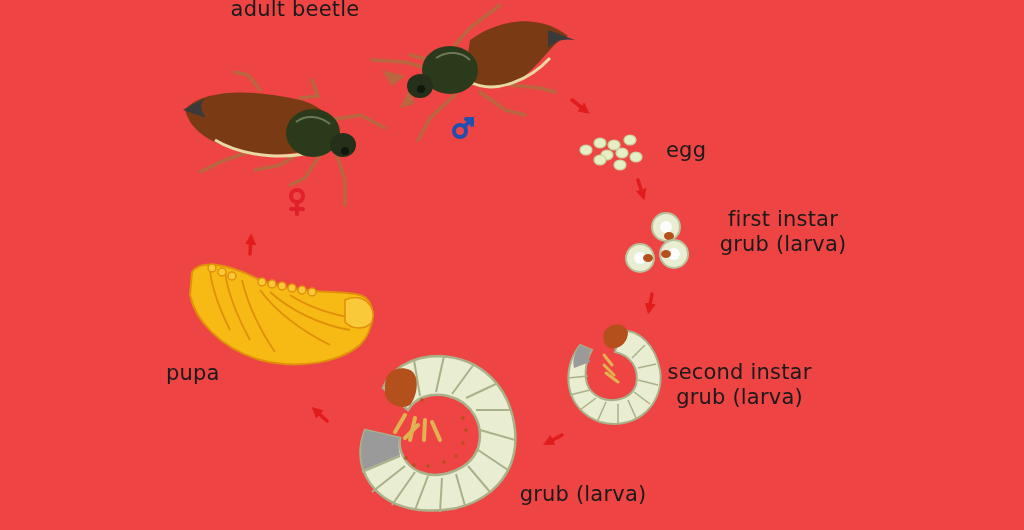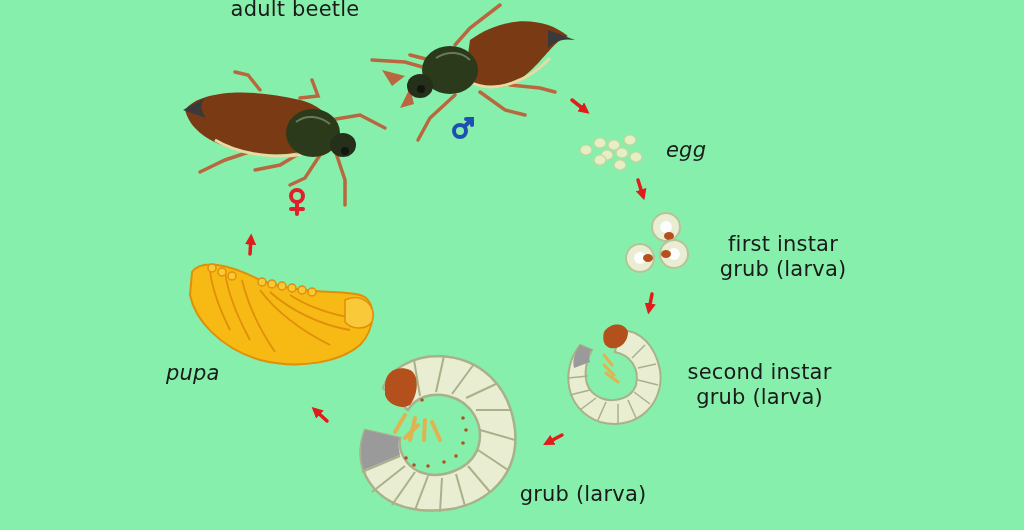--- a/index.html
+++ b/index.html
@@ -1,25 +1,25 @@
 <!DOCTYPE html>
 <html><head>
 <meta charset="utf-8">
 <style>
   html, body { margin: 0; padding: 0; background: #fdfdfd; }
   .canvas {
     position: relative; width: 1024px; height: 530px; overflow: hidden;
-    background: #86efac; font-family: "DejaVu Sans", sans-serif;
+    background: #ef4444; font-family: "DejaVu Sans", sans-serif;
   }
   .label {
     position: absolute; color: #1a1a1a; font-size: 21px; line-height: 25px;
     letter-spacing: 0.2px; white-space: nowrap;
   }
   .label.center { text-align: center; }
-  .label.left { text-align: right; font-style: italic; }
+  .label.left { text-align: right; }
   .label span { display: block; }
   svg.art { position: absolute; left: 0; top: 0; }
 </style>
 </head>
 <body>
 
 <div class="canvas">
 
   <svg class="art" width="1024" height="530" viewBox="0 0 1024 530">
     <defs>
@@ -213,26 +213,26 @@
   </svg>
 
   <div class="label center" style="left:215px; top:-3px; width:160px;">
     <span>adult beetle</span>
   </div>
 
   <div class="label left" style="left:666px; top:138px;">
     <span>egg</span>
   </div>
 
-  <div class="label center" style="left:703px; top:232px; width:160px;">
+  <div class="label center" style="left:703px; top:207px; width:160px;">
     <span>first instar</span>
     <span>grub (larva)</span>
   </div>
 
-  <div class="label center" style="left:672px; top:360px; width:175px;">
+  <div class="label center" style="left:652px; top:360px; width:175px;">
     <span>second instar</span>
     <span>grub (larva)</span>
   </div>
 
   <div class="label center" style="left:503px; top:482px; width:160px;">
     <span>grub (larva)</span>
   </div>
 
   <div class="label left" style="left:166px; top:361px;">
     <span>pupa</span>

